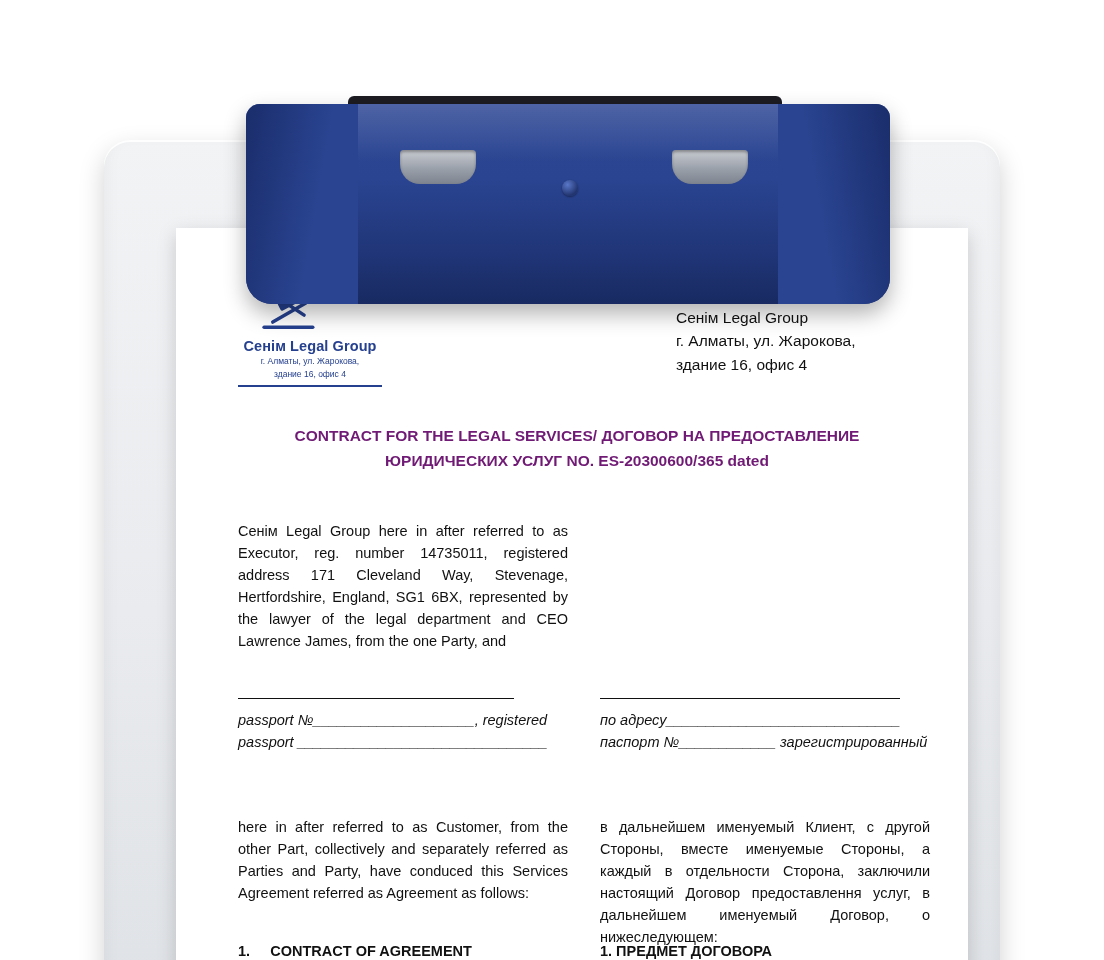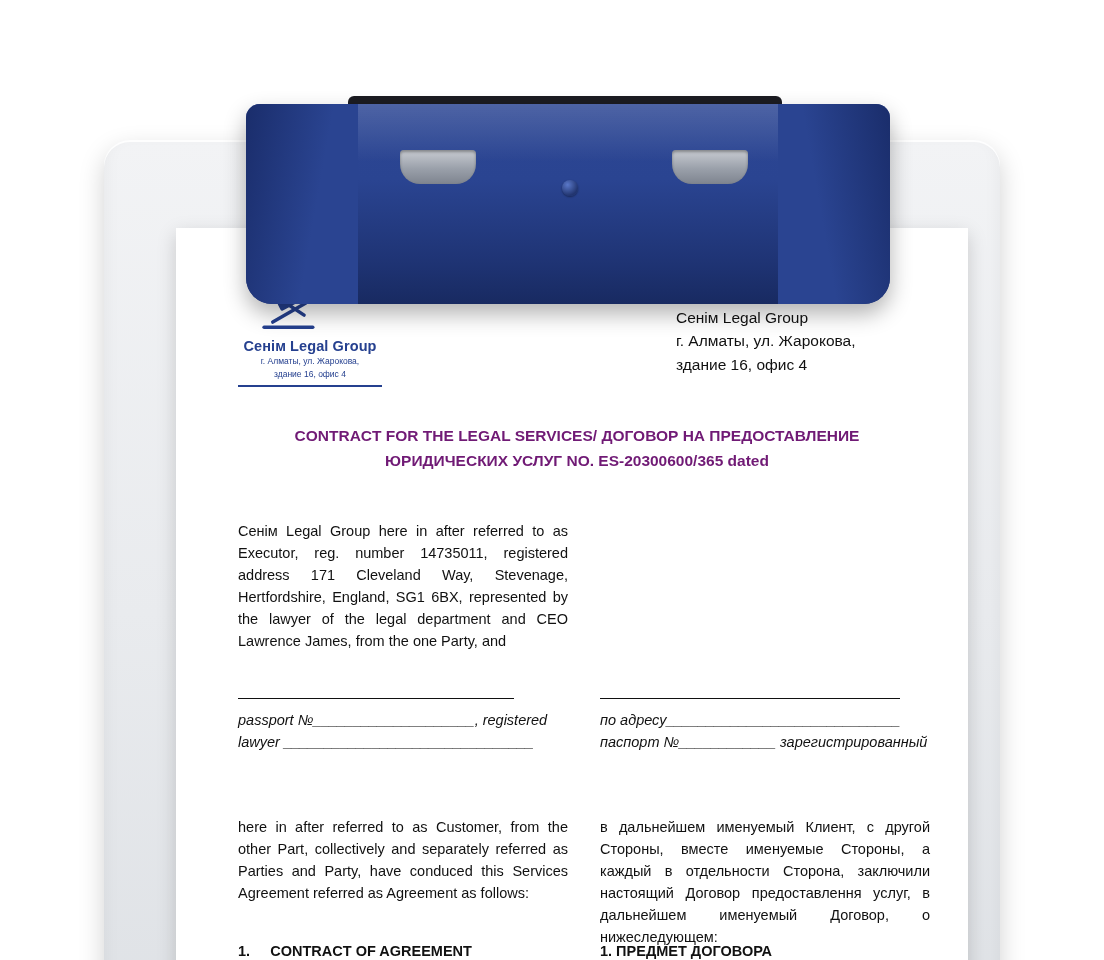--- a/index.html
+++ b/index.html
@@ -243,21 +243,21 @@
         <div>здание 16, офис 4</div>
       </div>
 
       <div class="doc-title">CONTRACT FOR THE LEGAL SERVICES/ ДОГОВОР НА ПРЕДОСТАВЛЕНИЕ ЮРИДИЧЕСКИХ УСЛУГ NO. ES-20300600/365 dated</div>
 
       <div class="col col-left blk-1">Сенім Legal Group here in after referred to as Executor, reg. number 14735011, registered address 171 Cleveland Way, Stevenage, Hertfordshire, England, SG1 6BX, represented by the lawyer of the legal department and CEO Lawrence James, from the one Party, and</div>
 
       <div class="col col-left blk-2">
         <div class="rule-line rule-left"></div>
         <div>passport №____________________, registered</div>
-        <div>lawyer _______________________________</div>
+        <div>passport _______________________________</div>
       </div>
       <div class="col col-right blk-2">
         <div class="rule-line rule-right"></div>
         <div>по адресу_____________________________</div>
         <div>паспорт №____________ зарегистрированный</div>
       </div>
 
       <div class="col col-right blk-3">в дальнейшем именуемый Клиент, с другой Стороны, вместе именуемые Стороны, а каждый в отдельности Сторона, заключили настоящий Договор предоставлення услуг, в дальнейшем именуемый Договор, о нижеследующем:</div>
       <div class="col col-left blk-3">here in after referred to as Customer, from the other Part, collectively and separately referred as Parties and Party, have conduced this Services Agreement referred as Agreement as follows:</div>
 

